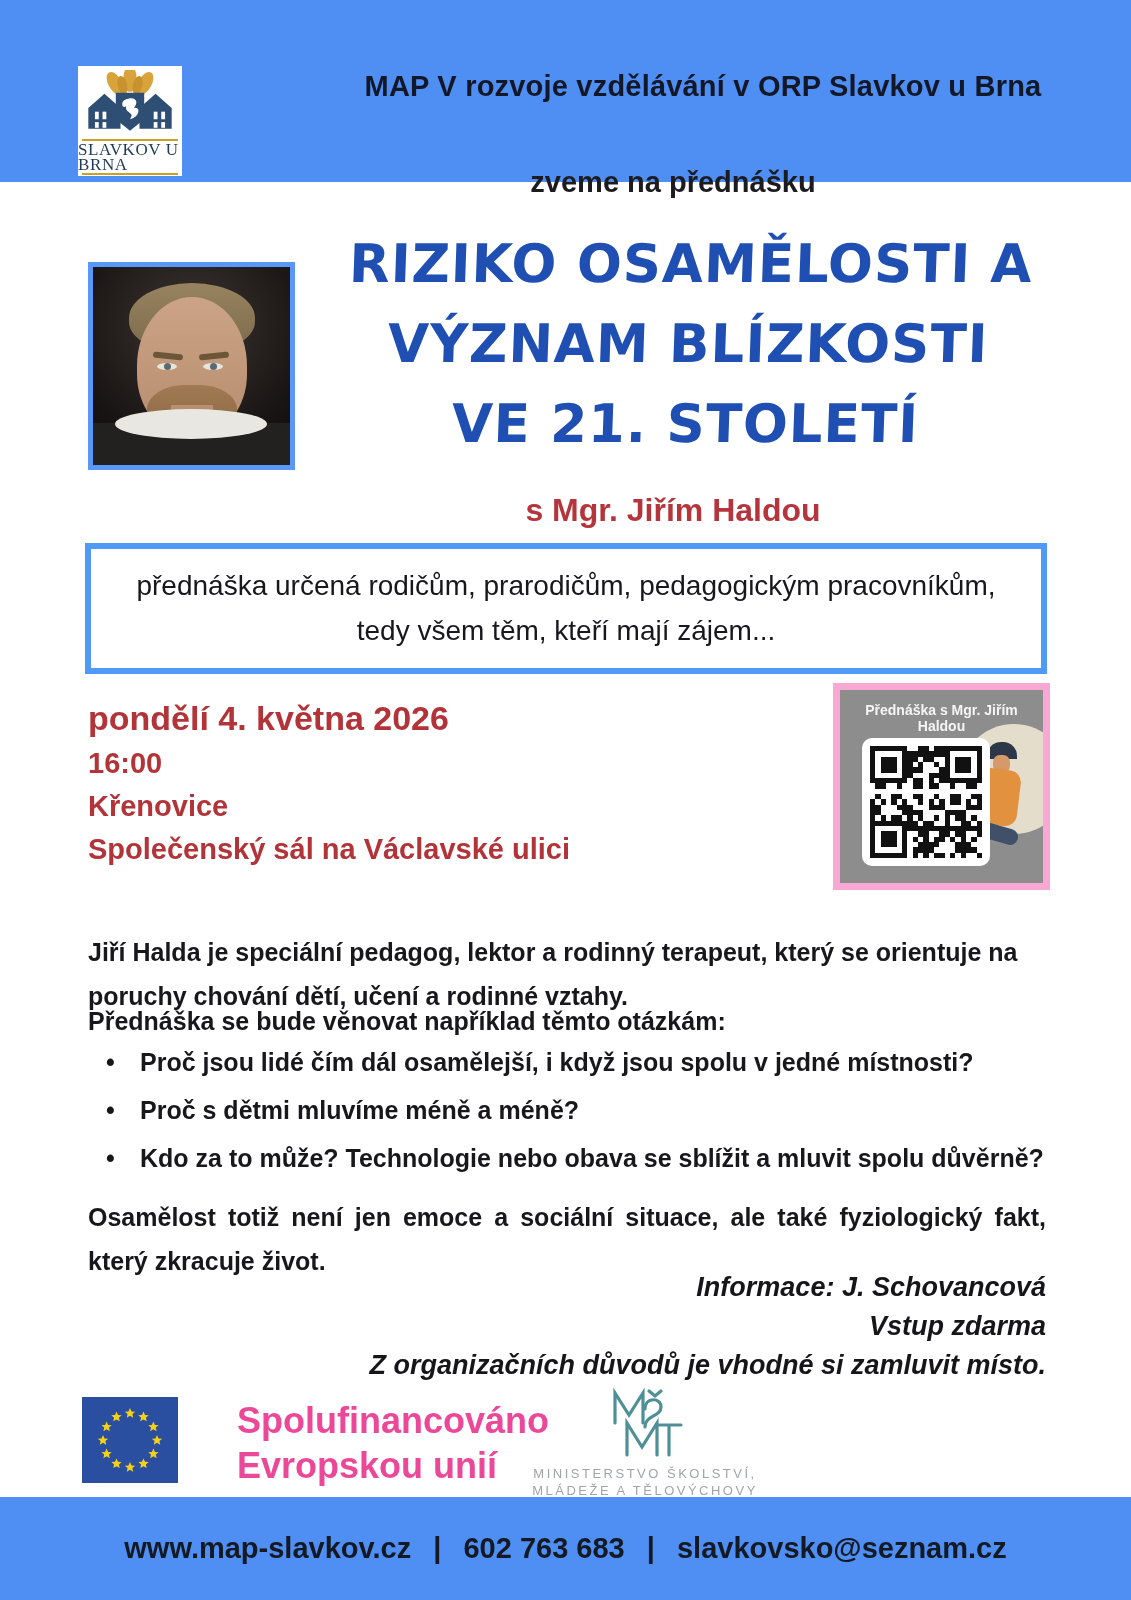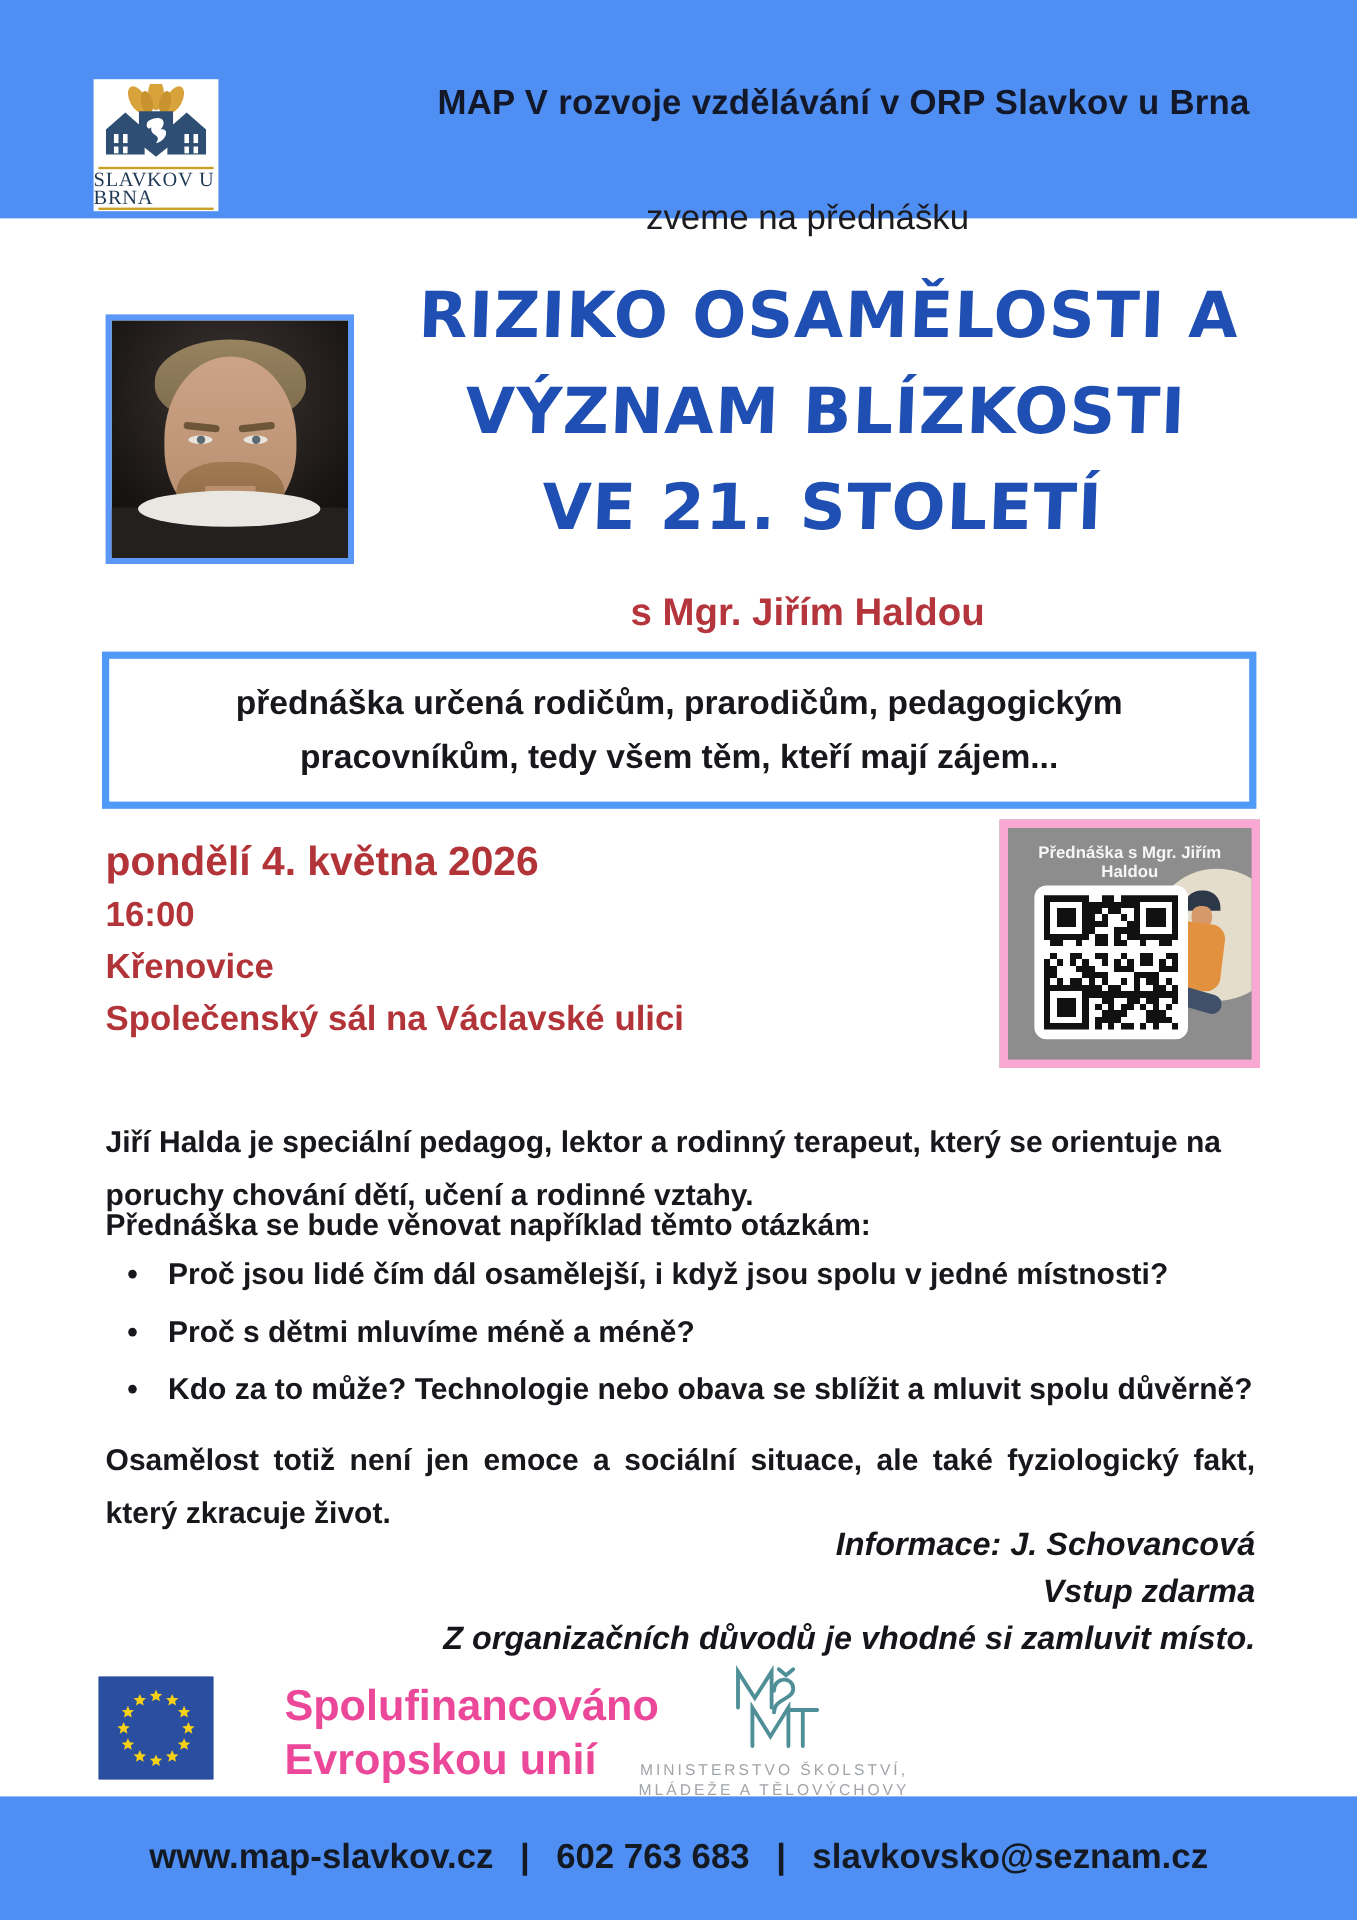--- a/index.html
+++ b/index.html
@@ -14,21 +14,21 @@
   
   .logo-box{position:absolute;left:78px;top:66px;width:104px;height:110px;background:#ffffff;
             display:flex;flex-direction:column;align-items:center;}
   .crest{margin-top:4px;}
   .logo-rule{width:96px;height:2px;background:#c9a227;margin:1px 0;}
   .logo-caption{font-family:"Liberation Serif",serif;font-size:17px;font-weight:400;
                 color:#1f3a55;letter-spacing:.6px;line-height:15px;}
 
   
   .invite{position:absolute;left:300px;right:85px;top:166px;text-align:center;
-          font-size:29px;font-weight:400;color:#1b1b20;}
+          font-size:29px;font-weight:700;color:#1b1b20;}
 
   
   .photo{position:absolute;left:88px;top:262px;width:197px;height:198px;border:5px solid #5b97f6;
          background:radial-gradient(circle at 50% 30%, #3c3632 0%, #181413 70%, #0e0c0b 100%);overflow:hidden;}
   .hair{position:absolute;left:36px;top:16px;width:126px;height:70px;border-radius:50% 50% 45% 45%;
         background:linear-gradient(#97835f,#7c6a4c);}
   .face{position:absolute;left:44px;top:30px;width:110px;height:138px;border-radius:52% 52% 46% 46%;
         background:linear-gradient(#cda387,#b68d6d);}
   .brow{position:absolute;width:30px;height:6px;background:#6d5638;border-radius:3px;top:86px;}
   .brow.l{left:60px;transform:rotate(6deg);}
@@ -46,21 +46,21 @@
   
   .main-title{position:absolute;left:300px;right:55px;top:224px;text-align:center;
               font-family:"DejaVu Sans",sans-serif;font-weight:800;color:#1f4fb2;
               font-size:53px;line-height:80px;letter-spacing:1px;transform:skewX(-2deg);}
   .speaker{position:absolute;left:300px;right:85px;top:492px;text-align:center;
            font-size:32px;font-weight:700;color:#b4363c;}
 
   
   .audience-box{position:absolute;left:85px;top:543px;width:950px;height:119px;border:6px solid #4f99f7;
                 display:flex;align-items:center;justify-content:center;text-align:center;}
-  .audience-box div{max-width:900px;font-size:28px;font-weight:700;color:#17171c;line-height:1.6;}
+  .audience-box div{max-width:900px;font-size:28px;font-weight:400;color:#17171c;line-height:1.6;}
 
   
   .event{position:absolute;left:88px;top:694px;color:#b23439;}
   .event .date{font-size:34px;font-weight:700;line-height:48px;}
   .event .row{font-size:29px;font-weight:700;line-height:43px;}
 
   
   .qr-card{position:absolute;left:833px;top:683px;width:203px;height:193px;border:7px solid #f9a8d4;
            background:#8d8d8d;overflow:hidden;}
   .qr-caption{position:absolute;left:0;right:0;top:12px;text-align:center;color:#f5f5f5;

